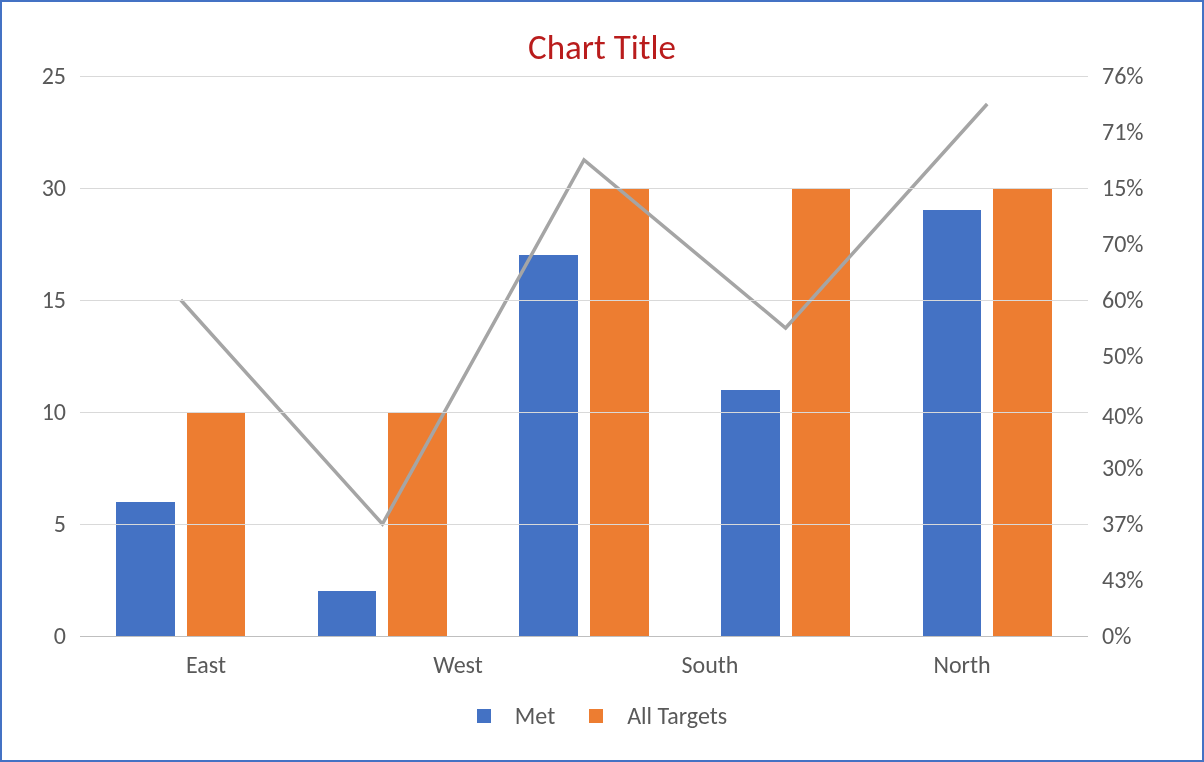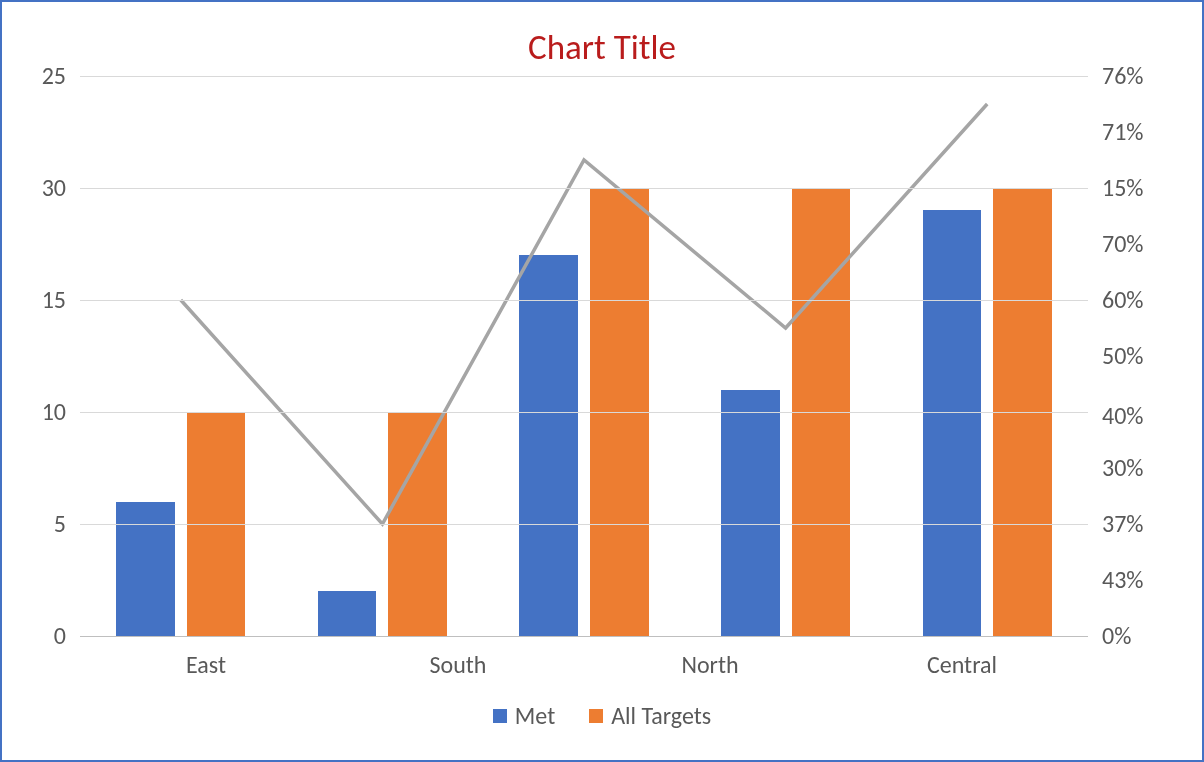--- a/index.html
+++ b/index.html
@@ -89,21 +89,21 @@
     display: flex;
     justify-content: center;
     align-items: center;
     gap: 34px;
     font-size: 24px;
     color: #595959;
   }
   .legend-item {
     display: flex;
     align-items: center;
-    gap: 8px;
+    gap: 24px;
   }
   .swatch {
     width: 14px;
     height: 14px;
   }
   .swatch.met { background: #4472C4; }
   .swatch.tgt { background: #ED7D31; }
   .swatch-line {
     width: 38px;
     height: 0;
@@ -173,23 +173,23 @@
         <div class="y2-label" style="top: 224px;">60%</div>
         <div class="y2-label" style="top: 168px;">70%</div>
         <div class="y2-label" style="top: 112px;">15%</div>
         <div class="y2-label" style="top: 56px;">71%</div>
         <div class="y2-label" style="top: 0px;">76%</div>
       </div>
   </div>
 
   <div class="x-axis" id="x-axis">
       <div class="x-label">East</div>
+      <div class="x-label">West</div>
       <div class="x-label">South</div>
       <div class="x-label">North</div>
-      <div class="x-label">Central</div>
     </div>
 
   <div class="legend">
     <div class="legend-item">
       <span class="swatch met"></span>
       <span>Met</span>
     </div>
     <div class="legend-item">
       <span class="swatch tgt"></span>
       <span>All Targets</span>

